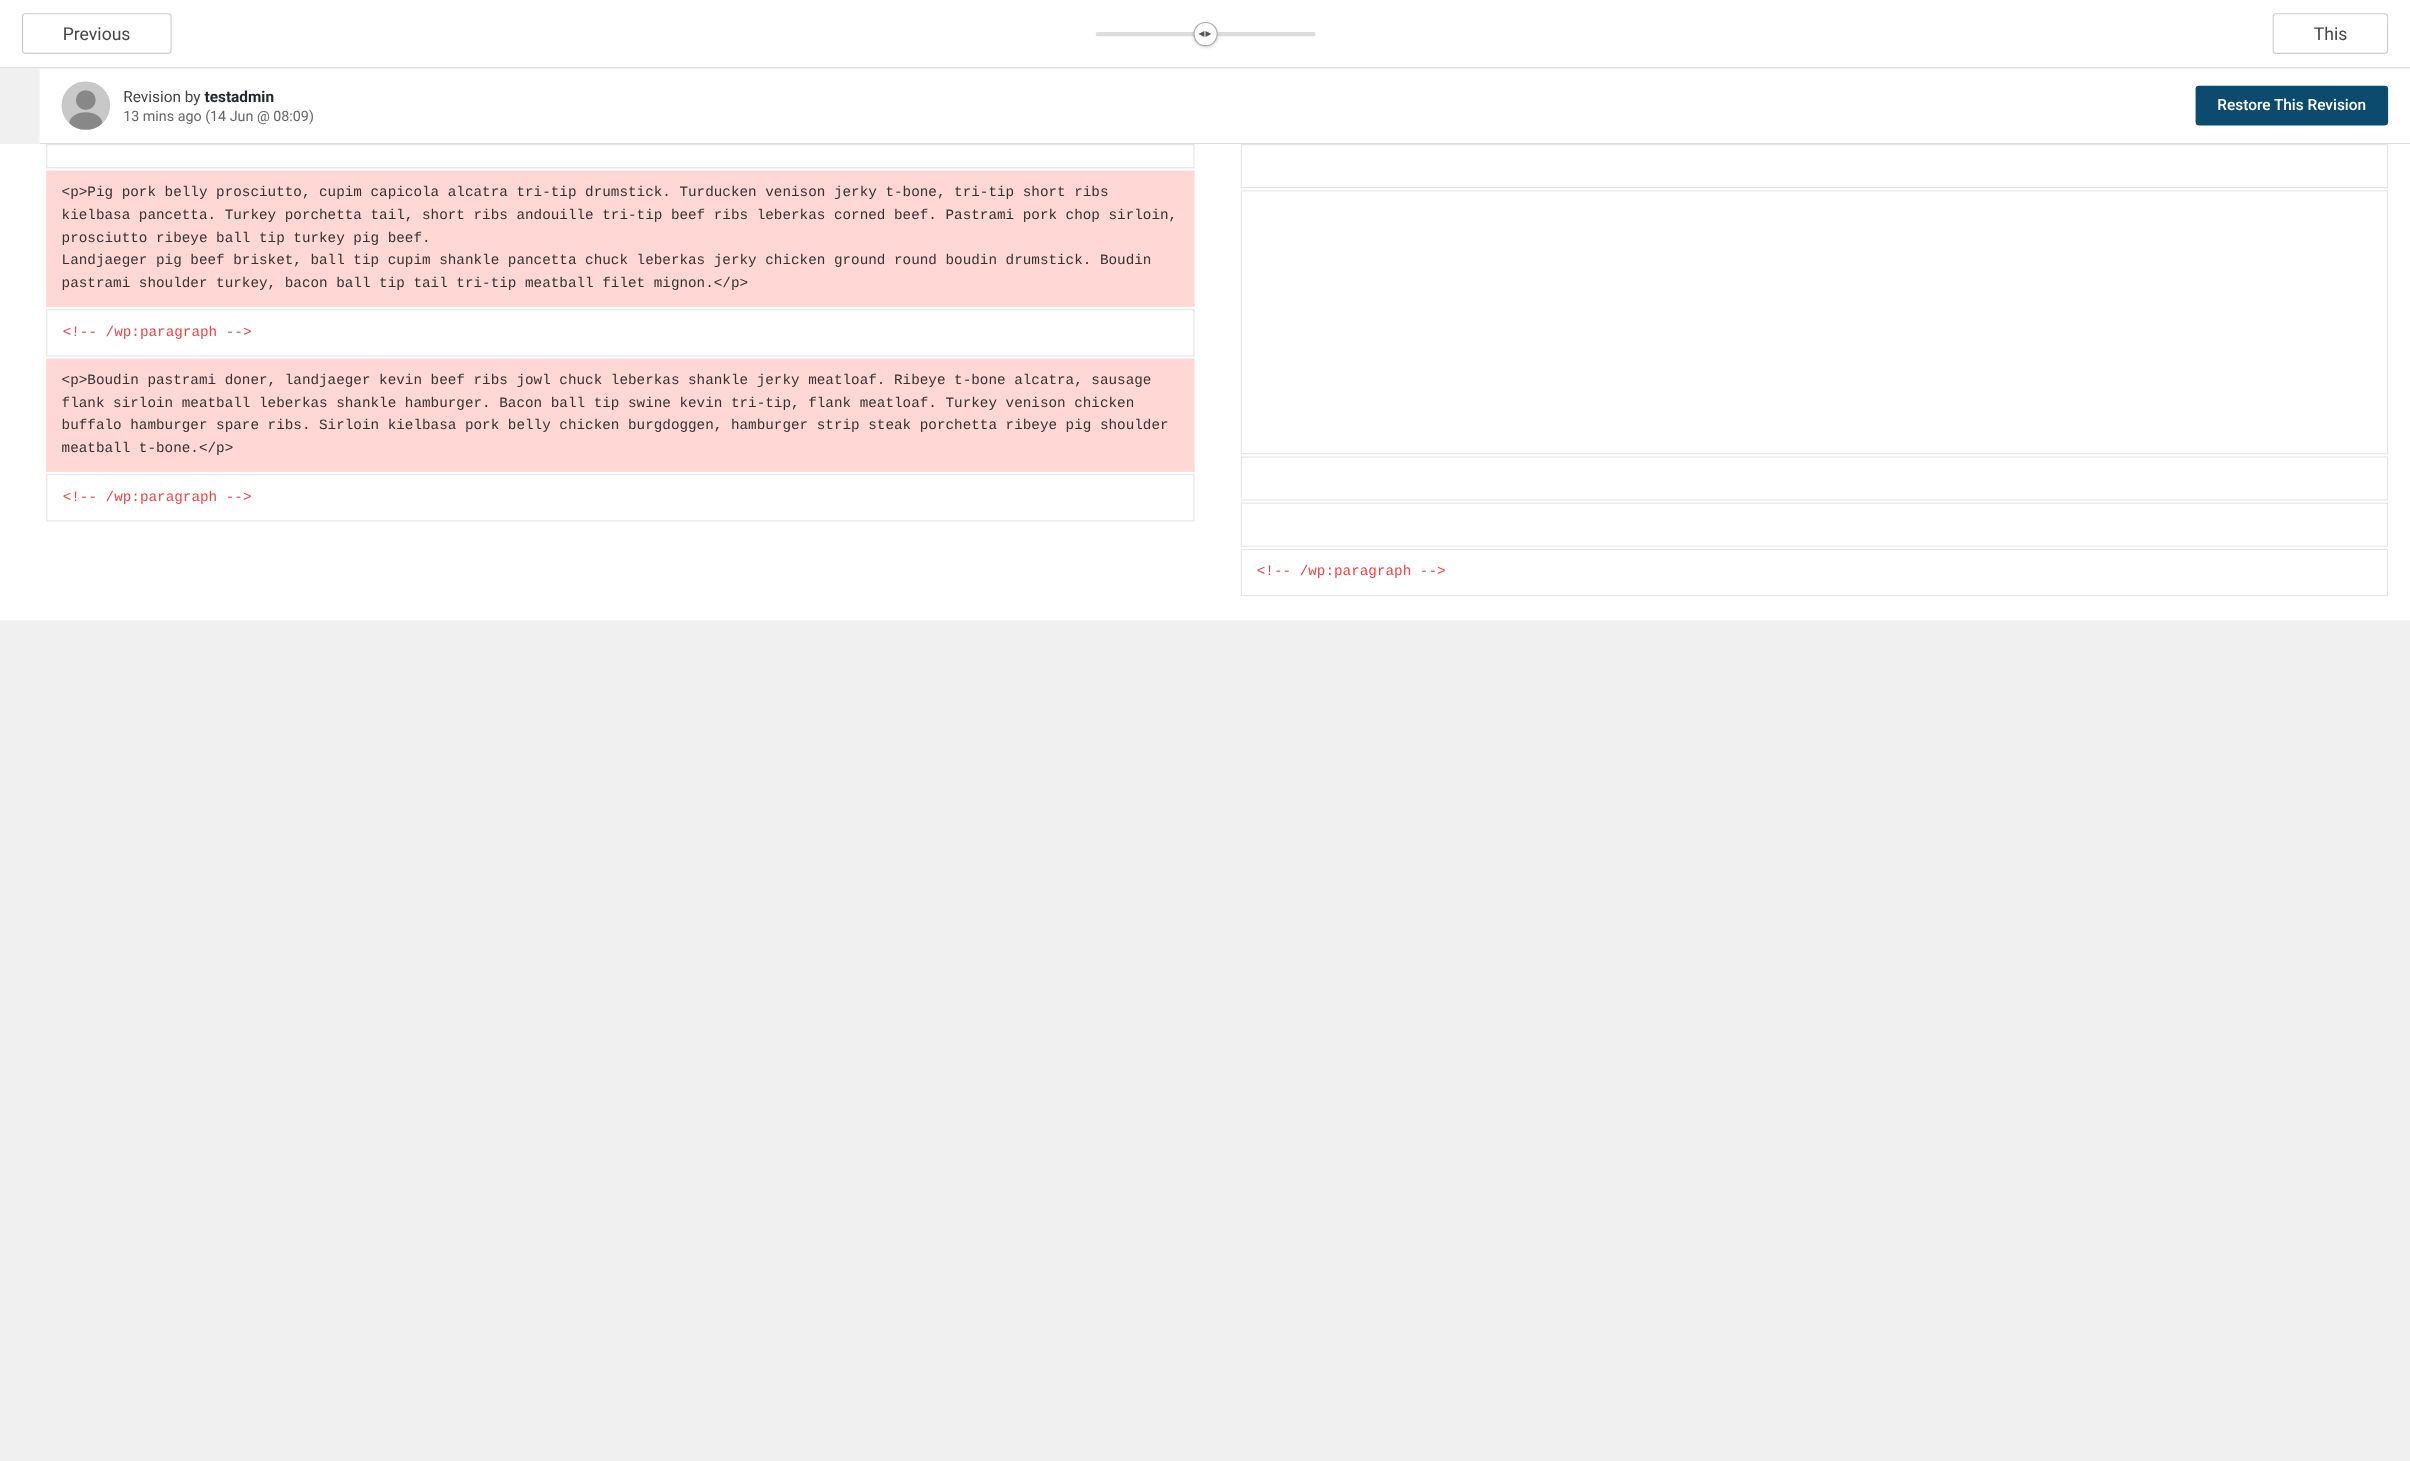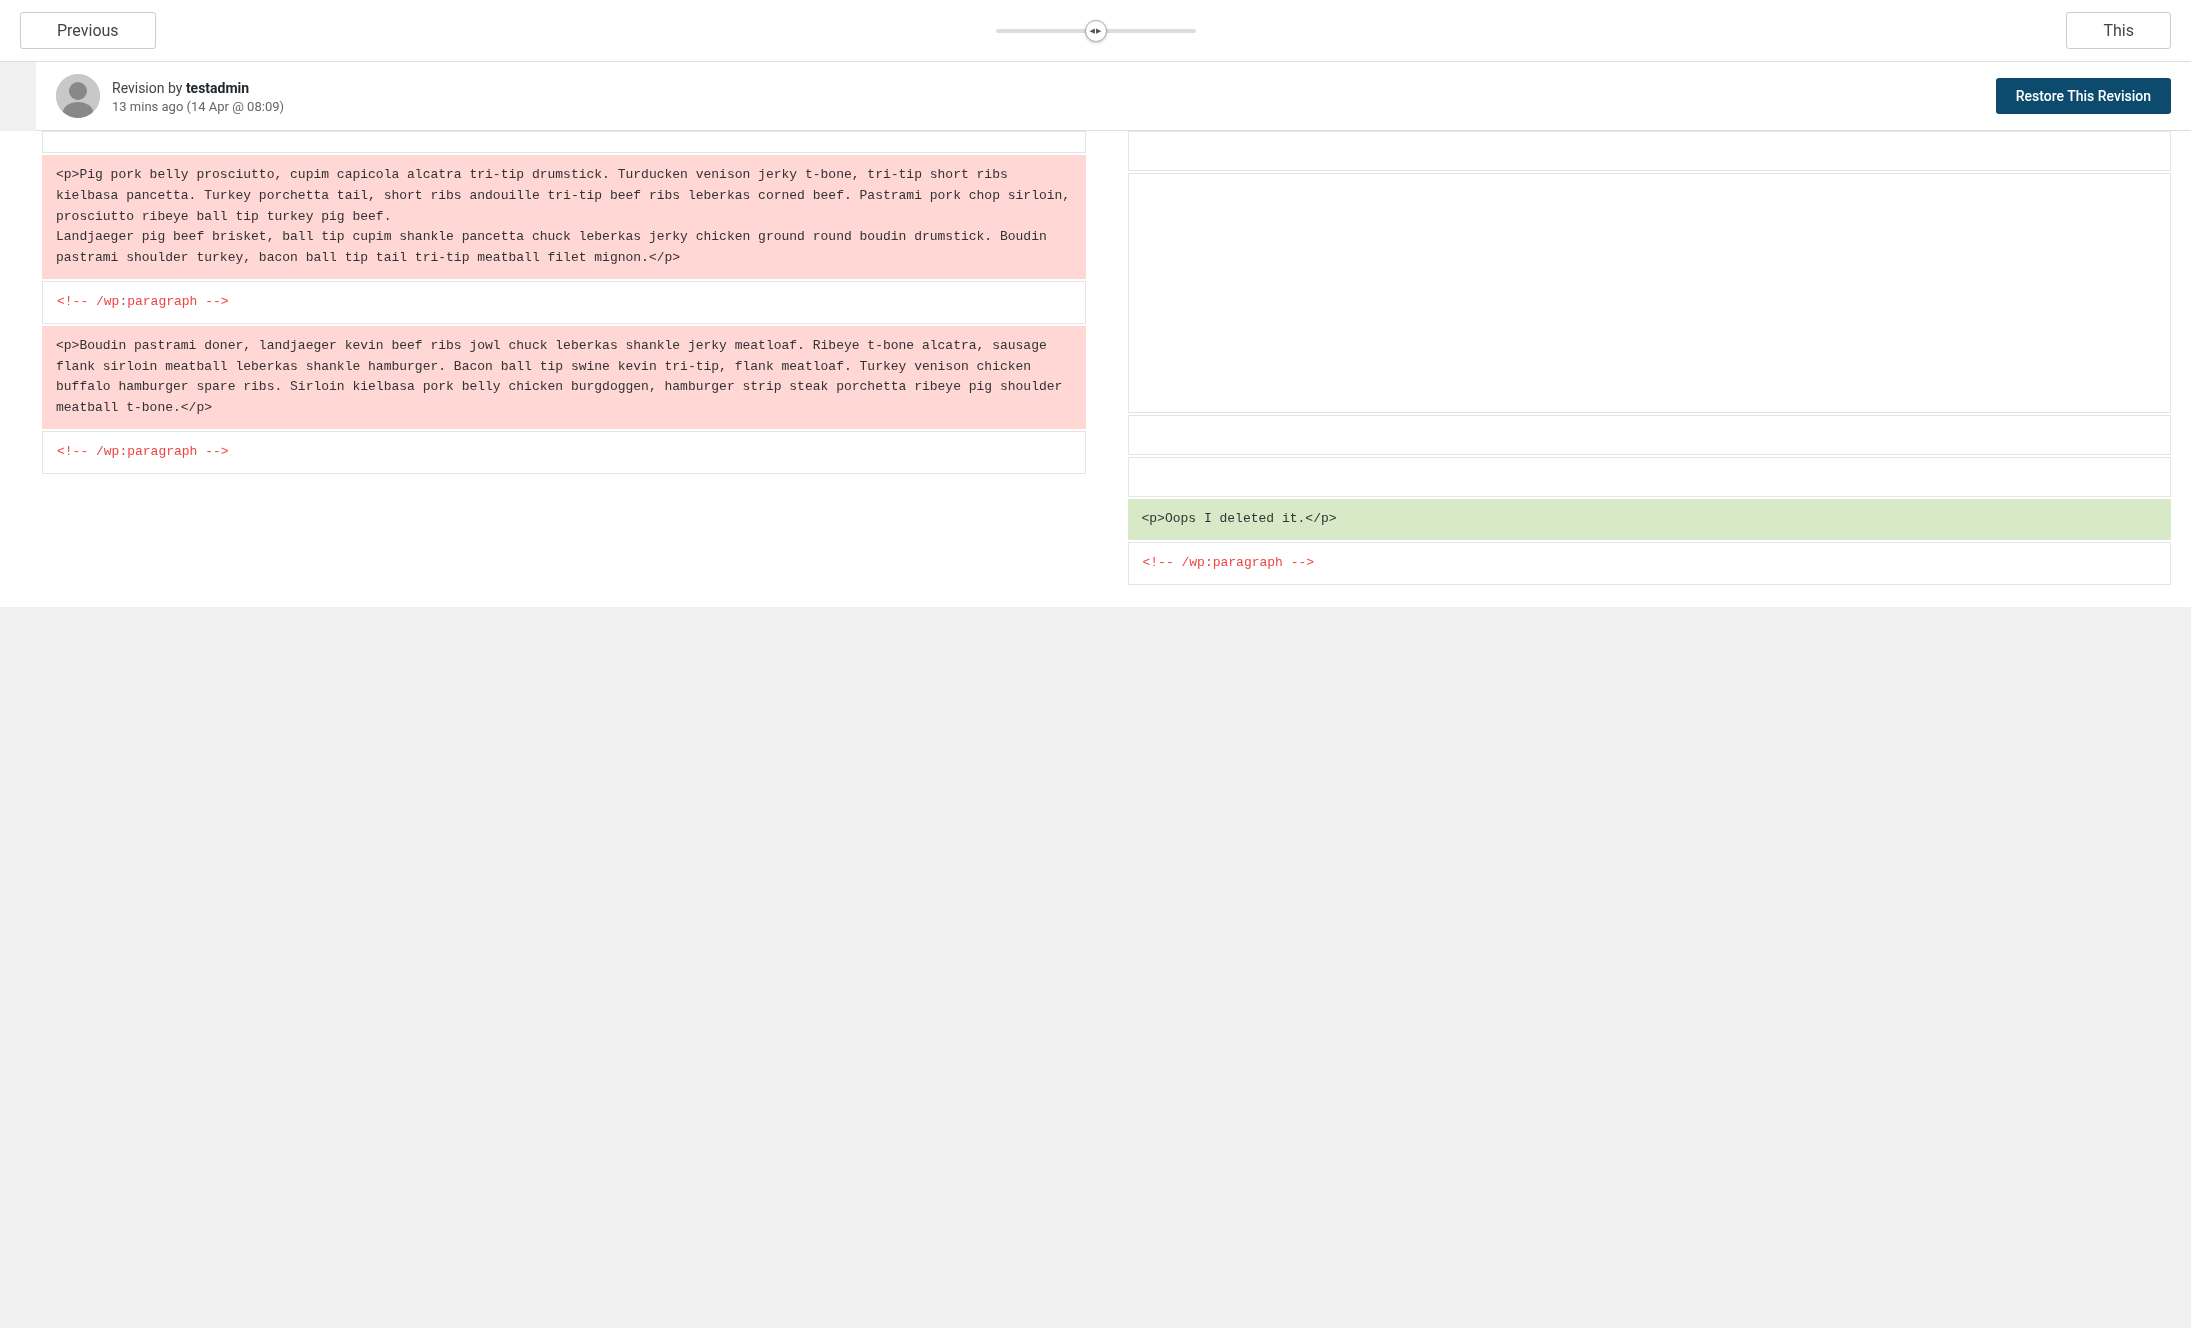--- a/index.html
+++ b/index.html
@@ -220,21 +220,21 @@
           <rect width="44" height="44" fill="#c8c8c8"></rect>
           <circle cx="22" cy="17" r="9" fill="#888"></circle>
           <ellipse cx="22" cy="38" rx="15" ry="10" fill="#888"></ellipse>
         </svg>
       </div>
       <div>
         <span class="revision-text">
           <span>Revision by</span>
           <span class="username">testadmin</span>
         </span>
-        <span class="revision-time">13 mins ago (14 Apr @ 08:09)</span>
+        <span class="revision-time">13 mins ago (14 Jun @ 08:09)</span>
       </div>
     </div>
     <button class="restore-btn">Restore This Revision</button>
   </div>
 
   <div class="diff-area">
     <div class="diff-columns">
 
       <div class="diff-col diff-col-left">
 
@@ -255,21 +255,20 @@
       <div class="diff-col diff-col-right">
 
         <div class="diff-block" style="min-height: 40px; background: #fff; border: 1px solid #e5e5e5;"></div>
 
         <div class="diff-block" style="min-height: 240px; background: #fff; border: 1px solid #e5e5e5;"></div>
 
         <div class="diff-block" style="min-height: 40px; background: #fff; border: 1px solid #e5e5e5;"></div>
 
         <div class="diff-block" style="min-height: 40px; background: #fff; border: 1px solid #e5e5e5;"></div>
 
-        <div class="diff-block diff-added">&lt;p&gt;Oops I deleted it.&lt;/p&gt;</div>
 
         <div class="diff-block diff-comment">&lt;!-- /wp:paragraph --&gt;</div>
 
       </div>
 
     </div>
   </div>
 
 </div>
 

